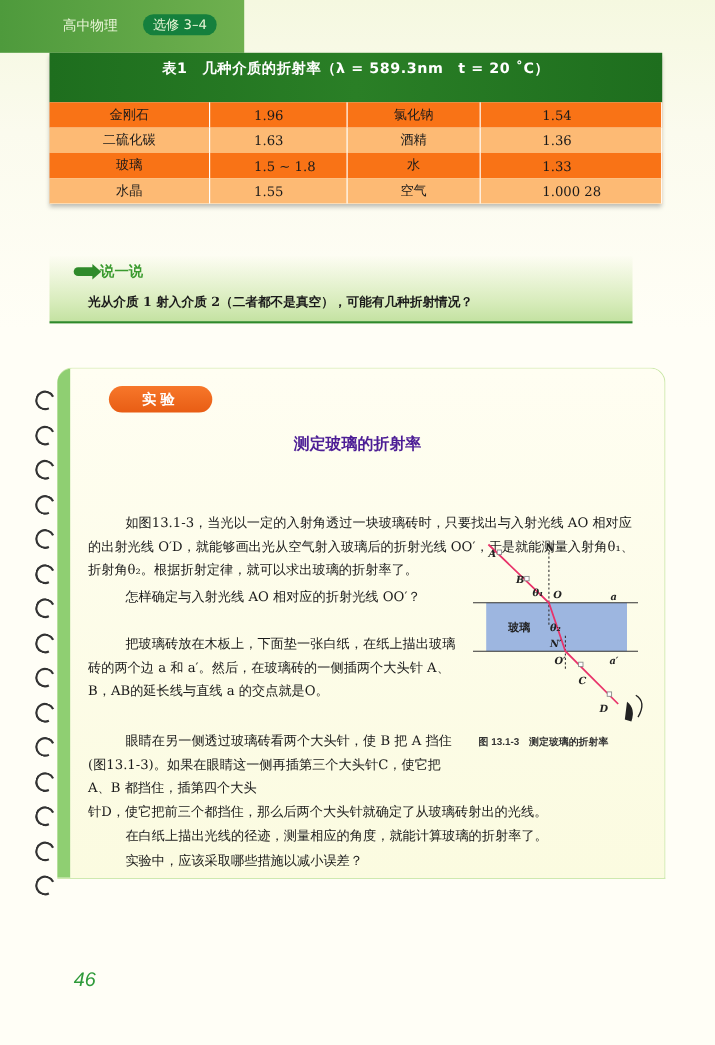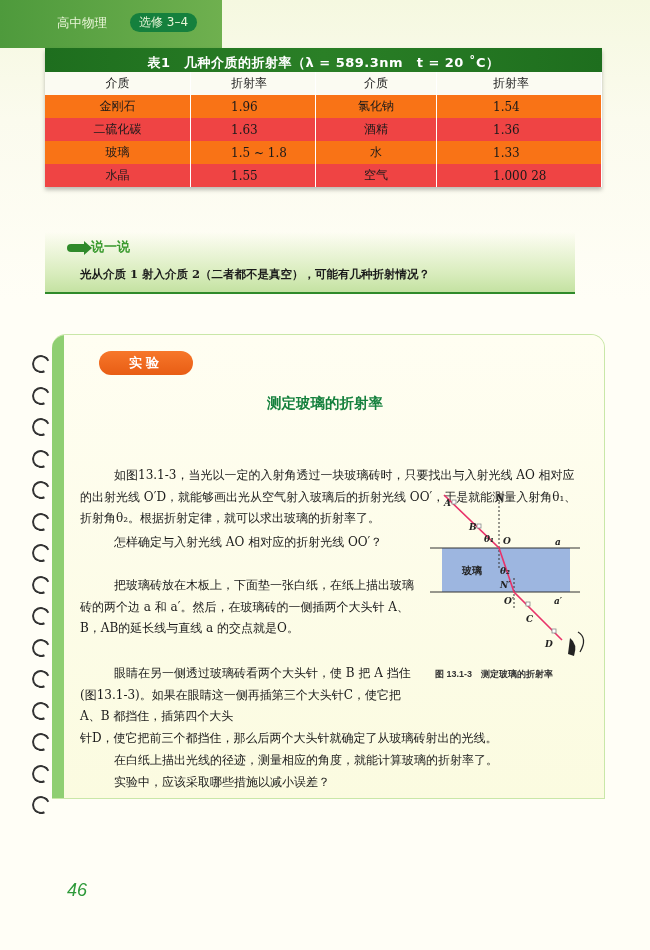--- a/index.html
+++ b/index.html
@@ -3,44 +3,44 @@
 <meta charset="utf-8">
 <style>
   html, body { margin:0; padding:0; }
   body { width:650px; height:950px; position:relative; overflow:hidden; background:#fffef6; font-family:"DejaVu Serif", serif; color:#1a1a1a; }
   .bg-top { position:absolute; left:0; top:0; width:650px; height:300px; background:linear-gradient(180deg,#f5f8e0 0%, #fbfbee 40%, #fffef6 100%); }
   .header-band { position:absolute; left:0; top:0; width:222px; height:48px; background:linear-gradient(90deg,#4e9a3c,#6fb04f); }
   .header-title { position:absolute; left:57px; top:15px; color:#eaf6d8; font-family:"DejaVu Sans", sans-serif; font-size:12.5px; }
   .header-pill { position:absolute; left:130px; top:13px; background:#15803d; color:#eaf6d8; border-radius:12px; padding:1px 9px; font-family:"DejaVu Sans", sans-serif; font-size:12px; }
 
   .table-wrap { position:absolute; left:45px; top:48px; width:557px; box-shadow:0 3px 4px rgba(0,0,0,0.25); }
-  .table-caption { height:24px; background:linear-gradient(90deg,#1e6e1e,#2a7f26,#1e6e1e); color:#fff; text-align:center; font-family:"DejaVu Sans", sans-serif; font-size:13px; line-height:29px; font-weight:bold; letter-spacing:0.5px; }
+  .table-caption { height:45px; background:linear-gradient(90deg,#1e6e1e,#2a7f26,#1e6e1e); color:#fff; text-align:center; font-family:"DejaVu Sans", sans-serif; font-size:13px; line-height:29px; font-weight:bold; letter-spacing:0.5px; }
   table { width:100%; border-collapse:collapse; font-size:12px; }
   td { height:23px; text-align:left; padding:0; border-right:1px solid #ffffff; }
   td.c0 { width:145px; text-align:center; }
   td.c1 { width:125px; padding-left:40px; box-sizing:border-box; }
   td.c2 { width:120px; text-align:center; }
   td.c3 { padding-left:56px; box-sizing:border-box; }
-  tr.odd td { background:#ef4444; }
+  tr.odd td { background:#fdba74; }
   tr.even td { background:#f97316; }
   tr.head td { background:#fbfbf2; }
 
   .talk-box { position:absolute; left:45px; top:232px; width:530px; height:60px; background:linear-gradient(180deg,rgba(255,255,255,0) 0%, #d8ecbc 70%, #c4e2a2 100%); border-bottom:2px solid #2f8a2a; }
   .talk-title { position:absolute; left:22px; top:6px; color:#3a9a2e; font-family:"DejaVu Sans", sans-serif; font-size:13px; font-weight:bold; }
   .arrow-icon { display:inline-block; width:18px; height:8px; background:#2f8a2a; border-radius:4px 0 0 4px; position:relative; margin-right:6px; vertical-align:middle; }
   .arrow-icon:after { content:""; position:absolute; right:-7px; top:-3px; border-left:8px solid #2f8a2a; border-top:7px solid transparent; border-bottom:7px solid transparent; }
   .talk-q { position:absolute; left:35px; top:35px; font-size:11.5px; font-weight:bold; }
 
   .exp-box { position:absolute; left:52px; top:334px; width:552px; height:463px; background:#fdfce6; border-radius:14px 14px 0 0; border:1px solid #c9e7a8; border-left:none; overflow:hidden; }
   .exp-strip { position:absolute; left:0; top:0; width:12px; height:100%; background:#8fcf72; }
   .exp-inner { position:absolute; left:12px; top:0; right:0; bottom:0; background:linear-gradient(180deg,#fffef2 0%, #fbfbe0 100%); }
   .rings { position:absolute; left:32px; top:355px; width:22px; }
   .ring { width:14px; height:14px; border:2px solid #333; border-right-color:transparent; border-radius:50%; margin-bottom:13.5px; transform:rotate(20deg); }
   .badge { position:absolute; left:99px; top:351px; background:linear-gradient(180deg,#f7772a,#e85d14); color:#fff; font-family:"DejaVu Sans", sans-serif; font-size:13px; font-weight:bold; padding:3px 30px; border-radius:12px; letter-spacing:4px; }
-  .exp-title { position:absolute; left:0; width:650px; top:394px; text-align:center; color:#15803d; font-family:"DejaVu Sans", sans-serif; font-size:14.5px; font-weight:bold; }
+  .exp-title { position:absolute; left:0; width:650px; top:394px; text-align:center; color:#4c1d95; font-family:"DejaVu Sans", sans-serif; font-size:14.5px; font-weight:bold; }
   .para { position:absolute; font-size:12px; line-height:21.5px; font-weight:normal;margin-top:37px; }
   .p1 { left:80px; top:428px; width:505px; text-indent:34px; }
   .p2 { left:80px; top:495px; width:335px; text-indent:34px; }
   .p3 { left:80px; top:538px; width:335px; text-indent:34px; }
   .p4 { left:80px; top:626px; width:335px; text-indent:34px; }
   .p5 { left:80px; top:691px; width:520px; }
   .p6 { left:114px; top:713px; width:480px; }
   .p7 { left:114px; top:735px; width:480px; }
 
   .figure { position:absolute; left:420px; top:492px; width:180px; height:200px; }
@@ -53,26 +53,20 @@
 <div class="bg-top"></div>
 
 <div class="header-band"></div>
 <span class="header-title">高中物理</span>
 <span class="header-pill">选修 3–4</span>
 
 <div class="table-wrap">
   <div class="table-caption">表1　几种介质的折射率（λ = 589.3nm　t = 20 ˚C）</div>
   <table>
     <tbody>
-        <tr class="head">
-      <td class="c0">介质</td>
-      <td class="c1">折射率</td>
-      <td class="c2">介质</td>
-      <td class="c3">折射率</td>
-    </tr>
     <tr class="even">
       <td class="c0">金刚石</td>
       <td class="c1">1.96</td>
       <td class="c2">氯化钠</td>
       <td class="c3">1.54</td>
     </tr>
     <tr class="odd">
       <td class="c0">二硫化碳</td>
       <td class="c1">1.63</td>
       <td class="c2">酒精</td>

